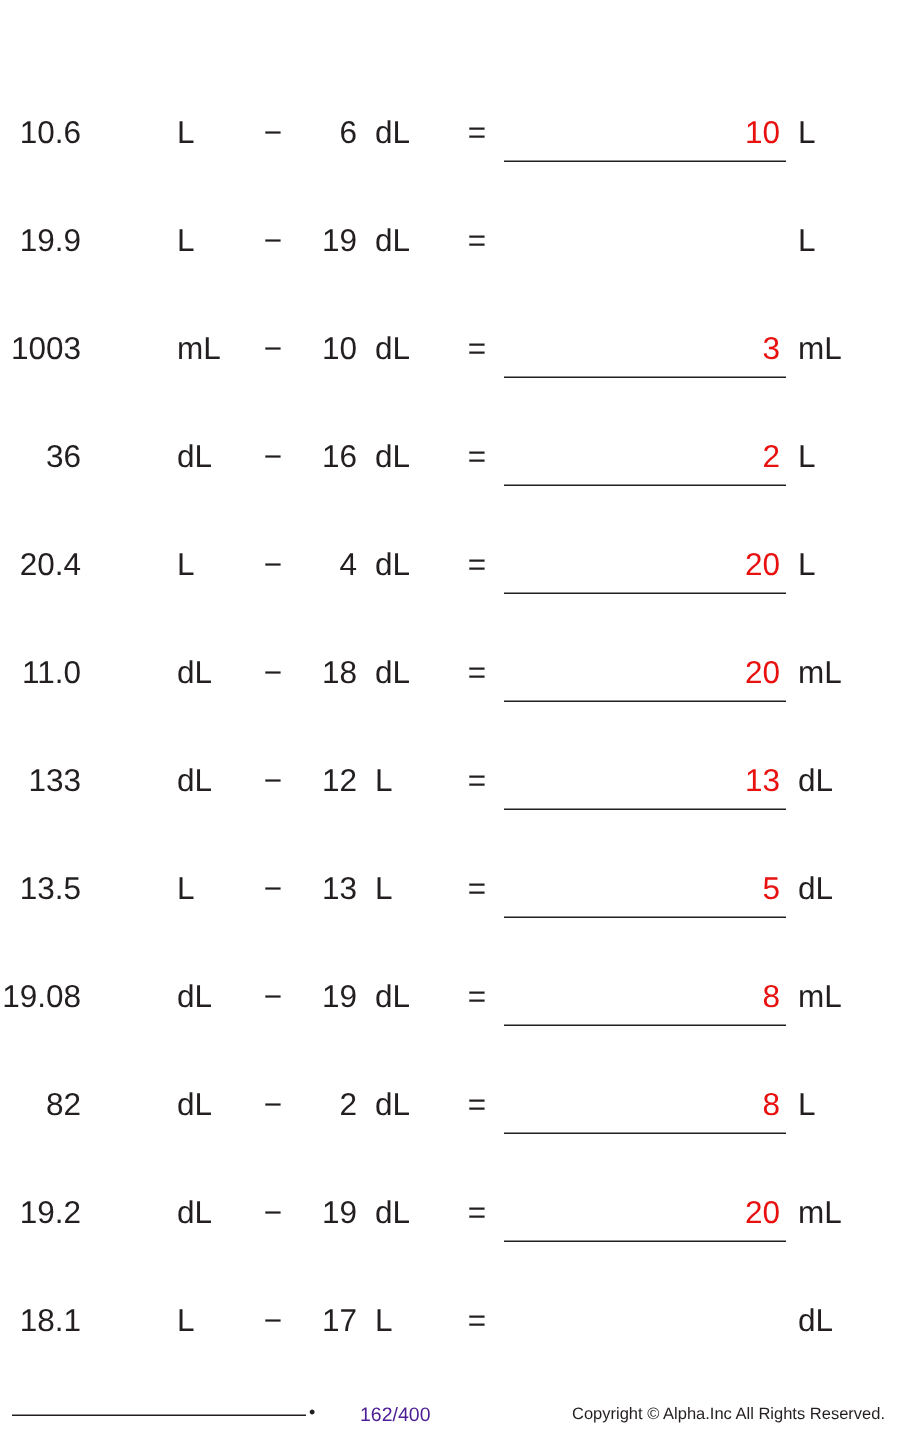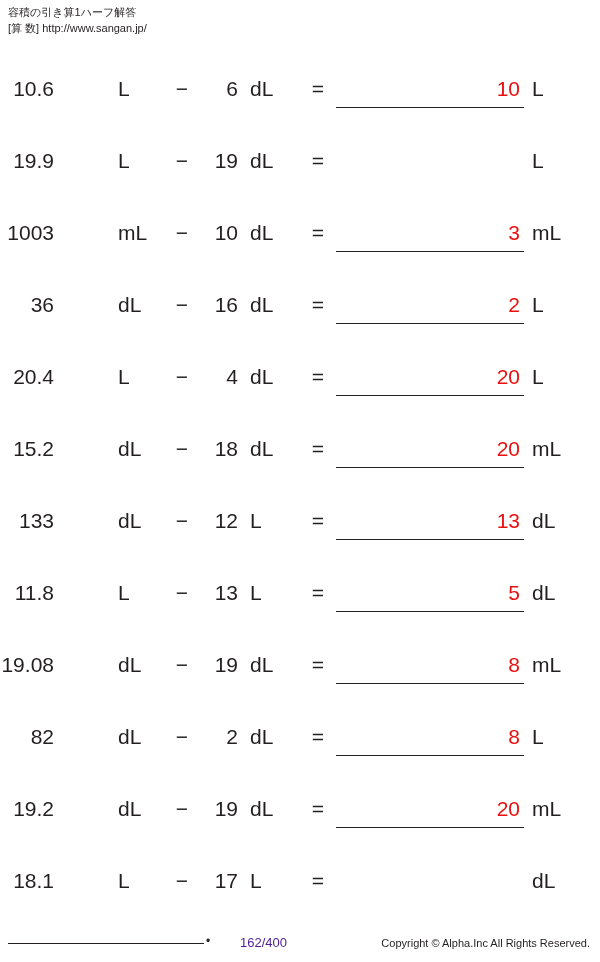--- a/index.html
+++ b/index.html
@@ -135,24 +135,20 @@
     bottom: 13px;
     font-size: 11px;
     color: #231f20;
   }
 </style>
 </head>
 <body>
 
 <div class="page">
 
-  <div class="header">
-    <div>容積の引き算1ハーフ解答</div>
-    <div>[算 数] http://www.sangan.jp/</div>
-  </div>
 
   <div class="problems">
       <div class="row">
         <div class="cell num1">10.6</div>
         <div class="cell unit1">L</div>
         <div class="cell op">−</div>
         <div class="cell num2">6</div>
         <div class="cell unit2">dL</div>
         <div class="cell eq">=</div>
         <div class="answerbox">
@@ -199,21 +195,21 @@
         <div class="cell op">−</div>
         <div class="cell num2">4</div>
         <div class="cell unit2">dL</div>
         <div class="cell eq">=</div>
         <div class="answerbox">
           <span class="answer">20</span>
         </div>
         <div class="cell unit3">L</div>
       </div>
       <div class="row">
-        <div class="cell num1">15.2</div>
+        <div class="cell num1">11.0</div>
         <div class="cell unit1">dL</div>
         <div class="cell op">−</div>
         <div class="cell num2">18</div>
         <div class="cell unit2">dL</div>
         <div class="cell eq">=</div>
         <div class="answerbox">
           <span class="answer">20</span>
         </div>
         <div class="cell unit3">mL</div>
       </div>
@@ -223,21 +219,21 @@
         <div class="cell op">−</div>
         <div class="cell num2">12</div>
         <div class="cell unit2">L</div>
         <div class="cell eq">=</div>
         <div class="answerbox">
           <span class="answer">13</span>
         </div>
         <div class="cell unit3">dL</div>
       </div>
       <div class="row">
-        <div class="cell num1">11.8</div>
+        <div class="cell num1">13.5</div>
         <div class="cell unit1">L</div>
         <div class="cell op">−</div>
         <div class="cell num2">13</div>
         <div class="cell unit2">L</div>
         <div class="cell eq">=</div>
         <div class="answerbox">
           <span class="answer">5</span>
         </div>
         <div class="cell unit3">dL</div>
       </div>

